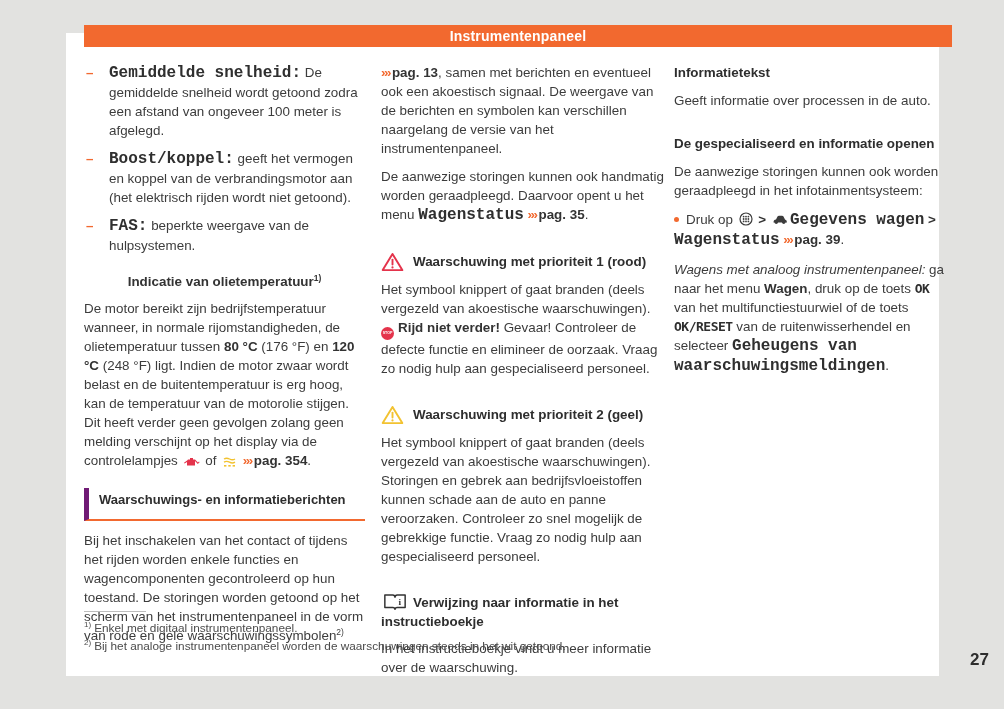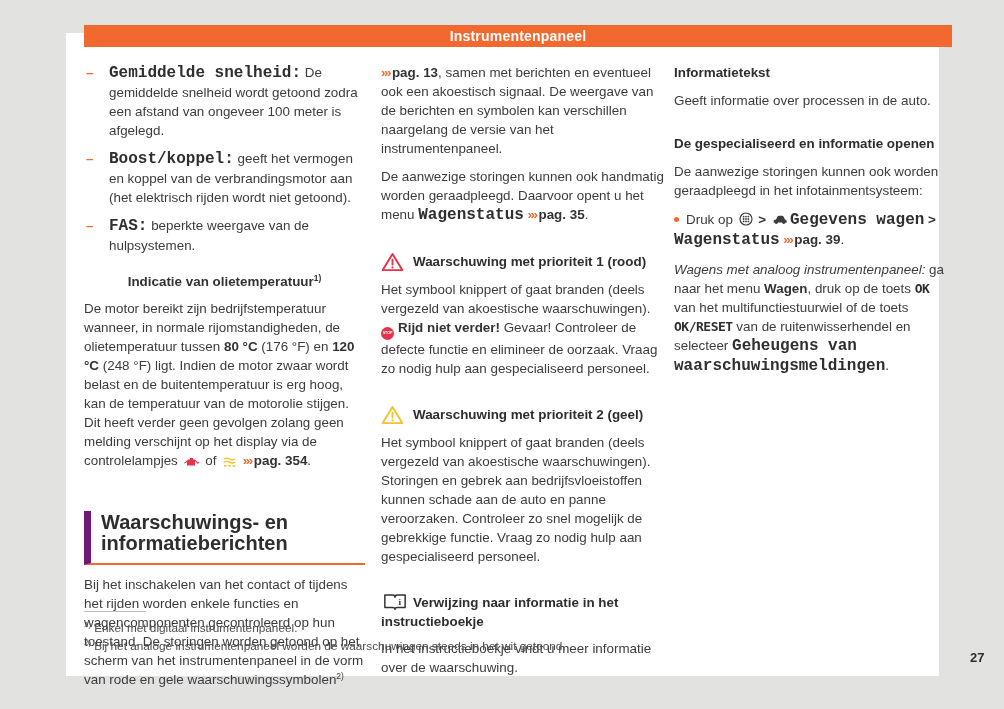--- a/index.html
+++ b/index.html
@@ -29,41 +29,41 @@
   .b{font-weight:700;color:#333;}
   .it{font-style:italic;}
   .mono-b{font-family:Liberation Mono, monospace;font-weight:700;font-size:16px;color:#2f2f2f;}
   .key{font-family:"DejaVu Sans Mono", monospace;font-weight:700;font-size:13px;letter-spacing:-0.5px;color:#2f2f2f;}
   .arrows{color:#F2692F;font-weight:700;letter-spacing:-1.5px;margin-right:2px;}
   sup{font-size:8.5px;vertical-align:super;line-height:0;}
   .bullet{position:relative;padding-left:25px;margin-bottom:9px;}
   .bullet .dash{position:absolute;left:2px;top:0;color:#F2692F;font-weight:700;}
   .oil-heading{font-weight:700;margin:17px 0 8px 0;color:#333;text-align:center;}
   .section-title{
-    margin-top:41px;margin-bottom:10px;
-    border-left:7px solid #701a75;border-bottom:2px solid #F2692F;
+    margin-top:18px;margin-bottom:10px;
+    border-left:5px solid #701a75;border-bottom:2px solid #F2692F;
     padding:1px 0 9px 10px;
-    font-size:20px;line-height:21px;font-weight:700;color:#2e2e2e;
+    font-size:13px;line-height:21px;font-weight:700;color:#2e2e2e;
   }
   .warn-block{margin-top:27px;}
   .warn-head{display:flex;align-items:flex-start;gap:9px;font-weight:700;color:#2e2e2e;margin-bottom:8px;}
   .ref-title{font-weight:700;color:#2e2e2e;margin-bottom:8px;}
   .h3{font-weight:700;color:#2e2e2e;margin:0 0 9px 0;}
   .gap-top{margin-top:24px;}
   .dot{display:inline-block;width:5px;height:5px;border-radius:50%;background:#F2692F;vertical-align:2px;margin-right:7px;}
   .inline-ic{display:inline-block;vertical-align:-2px;margin:0 2px;}
   .stop-ic{
     display:inline-flex;width:13px;height:13px;border-radius:50%;
     background:#E4334B;color:#fff;align-items:center;justify-content:center;
     font-size:3.6px;font-weight:700;vertical-align:-2px;margin-right:4px;letter-spacing:0;
   }
   .footnotes{position:absolute;left:18px;top:578px;width:600px;font-size:11.8px;line-height:18px;color:#4b4b4b;}
   .fn-sep{width:62px;border-top:1px solid #bdbdbd;margin-bottom:7px;}
   .fn sup{font-size:8px;margin-right:3px;}
-  .page-num{position:absolute;left:970px;top:650px;font-size:13px;font-weight:700;color:#2e2e2e;}
+  .page-num{position:absolute;left:970px;top:650px;font-size:17px;font-weight:700;color:#2e2e2e;}
 </style>
 </head>
 <body>
 
 <div class="page">
 
   <div class="header-bar">Instrumentenpaneel</div>
 
   <div class="col col1">
 

